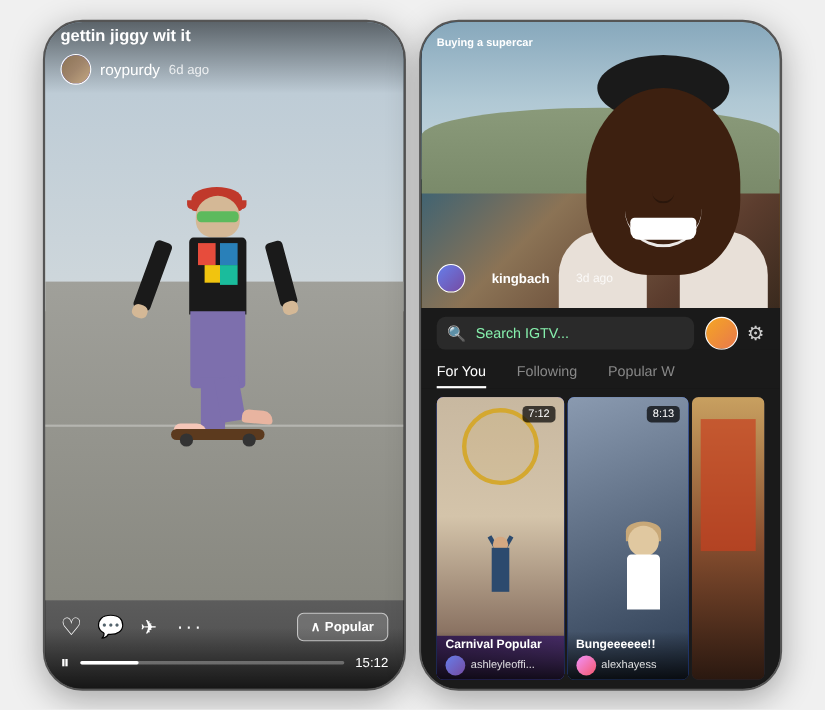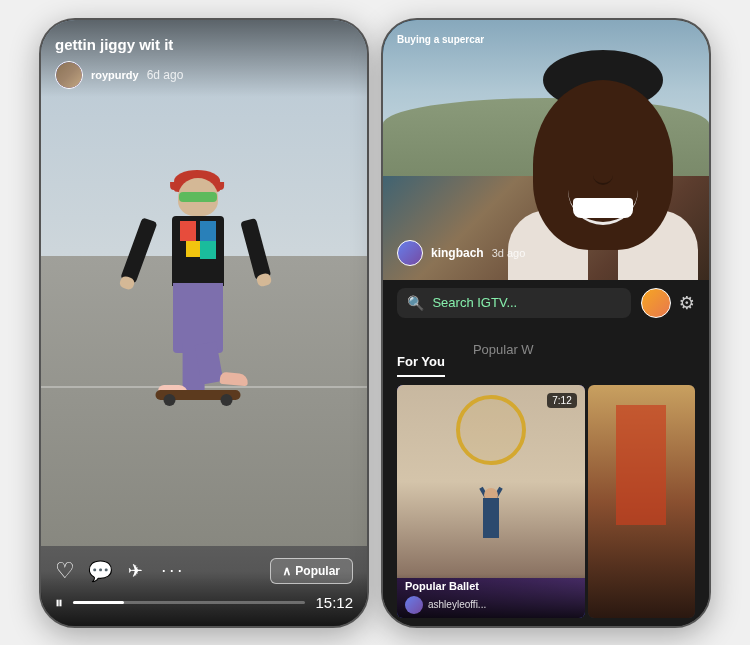--- a/index.html
+++ b/index.html
@@ -255,21 +255,21 @@
       background: #333;
       border-radius: 50%;
     }
     .wheel1 { left: 8px; }
     .wheel2 { right: 8px; }
 
     
     .video-top {
       position: absolute;
       top: 0; left: 0; right: 0;
-      padding: 16px 14px 8px;
+      padding: 4px 14px 8px;
       background: linear-gradient(180deg, rgba(0,0,0,0.5) 0%, transparent 100%);
     }
 
     .video-title {
       color: #fff;
       font-size: 15px;
       font-weight: 600;
       margin-bottom: 8px;
     }
 
@@ -290,22 +290,22 @@
     }
 
     .avatar-img-left {
       width: 100%; height: 100%;
       background: linear-gradient(135deg, #8B7355 0%, #A0856B 50%, #C4A882 100%);
       border-radius: 50%;
     }
 
     .username {
       color: #fff;
-      font-size: 11px;
-      font-weight: 700;
+      font-size: 14px;
+      font-weight: 400;
     }
 
     .time-ago {
       color: rgba(255,255,255,0.8);
       font-size: 12px;
     }
 
     
     .video-bottom {
       position: absolute;
@@ -387,21 +387,21 @@
 
     .progress-fill {
       height: 100%;
       width: 22%;
       background: #fff;
       border-radius: 2px;
     }
 
     .duration {
       color: #fff;
-      font-size: 15px;
+      font-size: 12px;
     }
 
     
     .phone-right {
       background: #1a1a1a;
     }
 
     .igtv-container {
       width: 100%;
       height: 100%;
@@ -517,21 +517,21 @@
       color: #fff;
       font-size: 10px;
       font-weight: 700;
     }
 
     .igtv-user-row {
       position: absolute;
       bottom: 14px; left: 14px;
       display: flex;
       align-items: center;
-      gap: 8px;
+      gap: 24px;
     }
 
     .igtv-avatar {
       width: 26px; height: 26px;
       border-radius: 50%;
       background: linear-gradient(135deg, #667eea, #764ba2);
       border: 1.5px solid #fff;
     }
 
     .igtv-username {
@@ -588,22 +588,21 @@
       color: #888;
       font-size: 13px;
       font-weight: 500;
       cursor: pointer;
       white-space: nowrap;
       position: relative;
     }
 
     .igtv-tab.active {
       color: #fff;
-      font-weight: 700;
-      margin-top: 24px;
+      font-weight: 400;
     }
 
     .igtv-tab.active::after {
       content: '';
       position: absolute;
       bottom: 0; left: 14px; right: 14px;
       height: 2px;
       background: #fff;
     }
 
@@ -923,47 +922,65 @@
       <div class="search-bar" style="flex:1; margin-right:10px;">
         <span class="search-icon-wrap">🔍</span>
         <span class="search-input-fake">Search IGTV...</span>
       </div>
       <div class="profile-circle"></div>
       <span style="color:#ccc; font-size:18px; margin-left:8px;">⚙</span>
     </div>
 
     <div class="igtv-tabs">
       <div class="igtv-tab active">For You</div>
+      <div class="igtv-tab">Following</div>
       <div class="igtv-tab">Popular W</div>
     </div>
 
     <div class="igtv-grid">
 
       <div class="grid-item grid-item-tall">
         <div class="grid-thumb-1">
           <div class="carousel-scene">
             <div class="carousel-circle"></div>
             <div class="dancer">
               <div class="dancer-arm-r"></div>
               <div class="dancer-arm-l"></div>
               <div class="dancer-head"></div>
               <div class="dancer-body"></div>
             </div>
           </div>
           <div class="duration-badge">7:12</div>
           <div class="grid-label">
-            <div class="grid-label-title">Popular Ballet</div>
+            <div class="grid-label-title">Carnival Popular</div>
             <div class="grid-label-user">
               <div class="grid-avatar grid-avatar-1"></div>
               <span class="grid-label-username">ashleyleoffi...</span>
             </div>
           </div>
         </div>
       </div>
 
+      <div class="grid-item">
+        <div class="grid-thumb-2">
+          <div class="thumb2-person">
+            <div class="thumb2-hair"></div>
+            <div class="thumb2-head"></div>
+            <div class="thumb2-body"></div>
+          </div>
+          <div class="duration-badge">8:13</div>
+          <div class="grid-label">
+            <div class="grid-label-title">Bungeeeeee!!</div>
+            <div class="grid-label-user">
+              <div class="grid-avatar grid-avatar-2"></div>
+              <span class="grid-label-username">alexhayess</span>
+            </div>
+          </div>
+        </div>
+      </div>
 
       <div class="thumb3">
         <div class="thumb3-inner">
           <div class="thumb3-structure"></div>
         </div>
       </div>
     </div>
 
   </div>
 </div>

